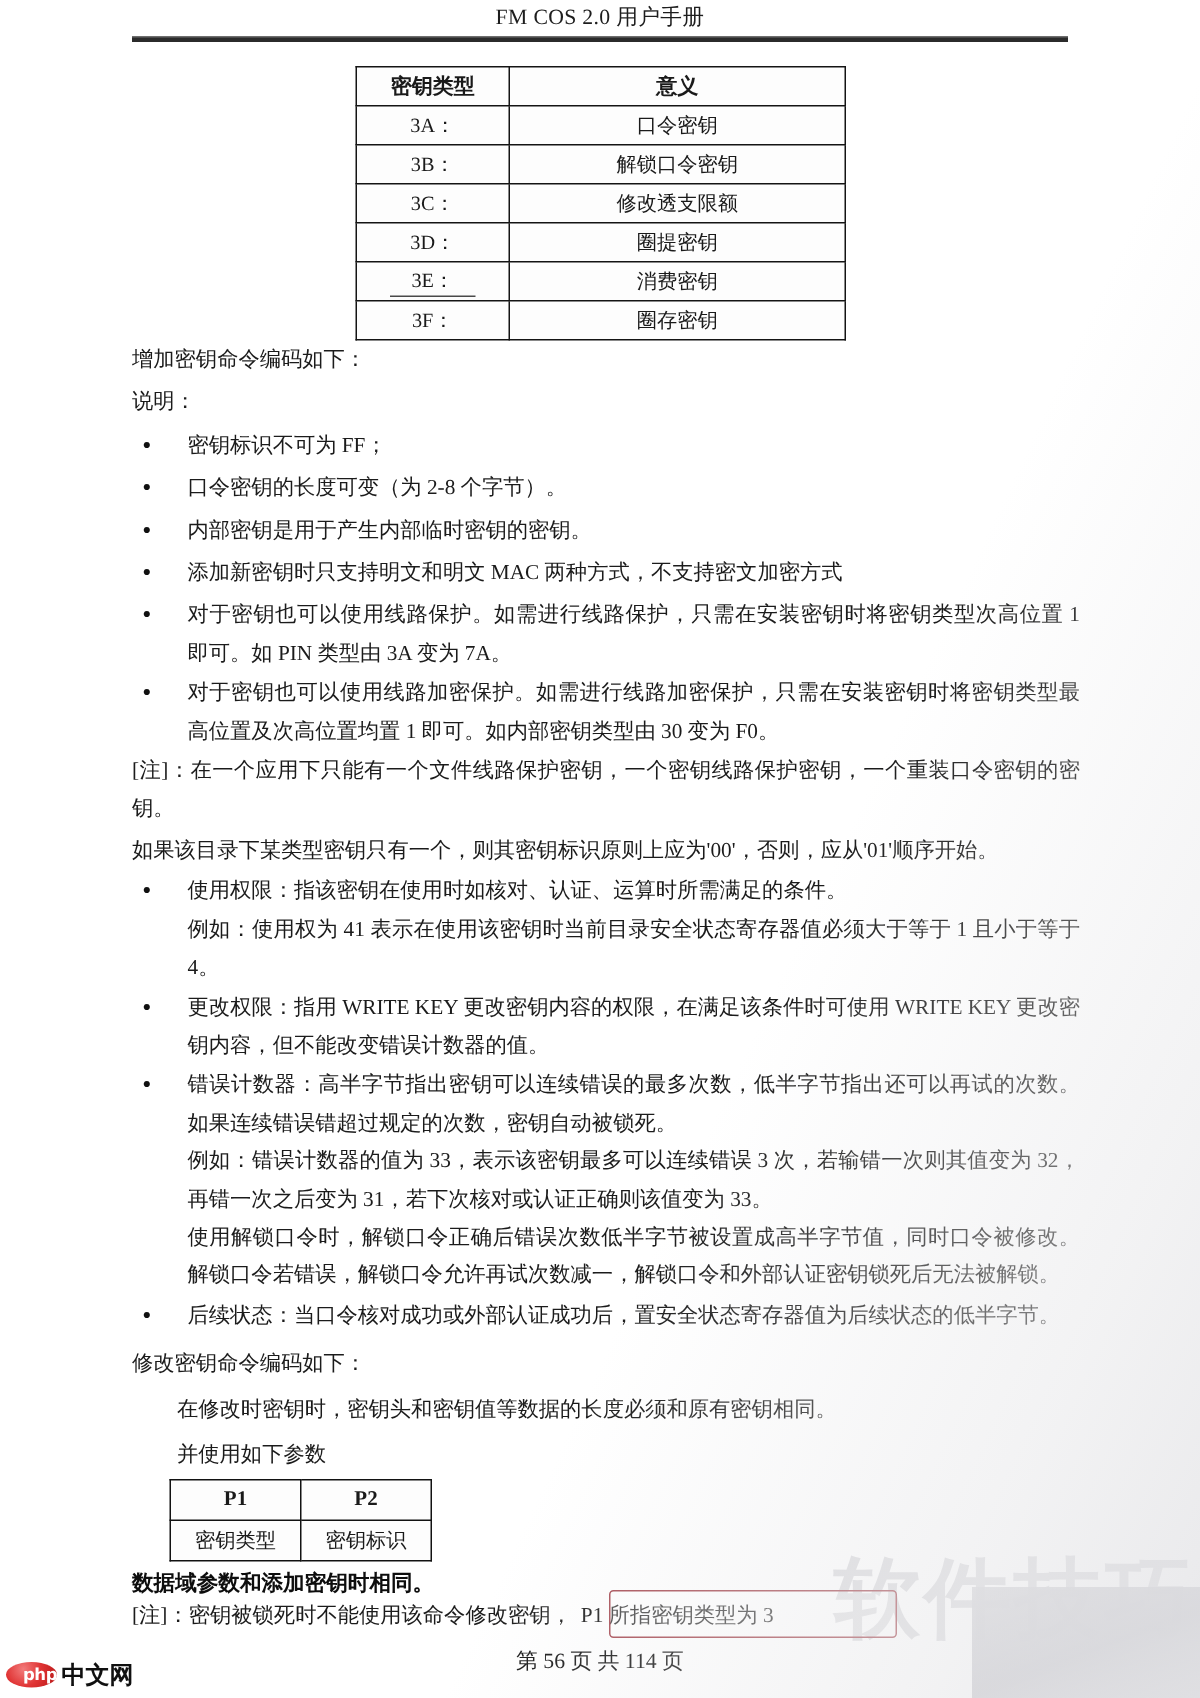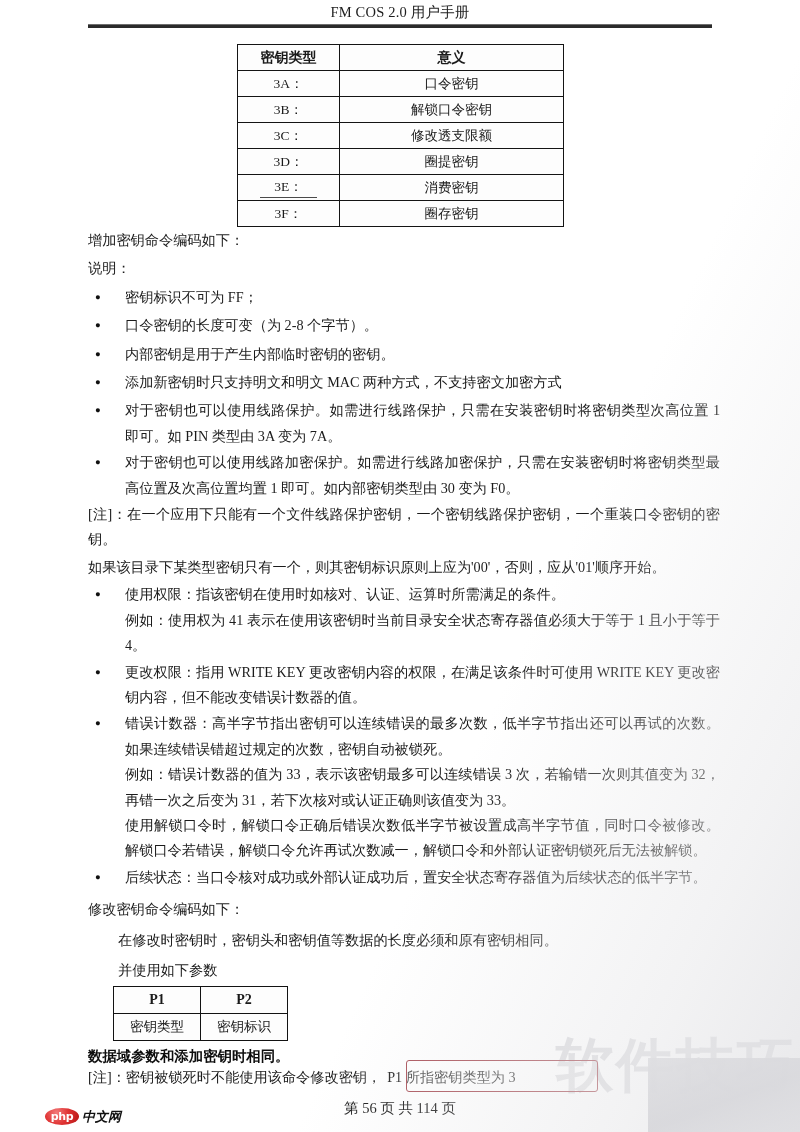--- a/index.html
+++ b/index.html
@@ -256,31 +256,29 @@
   .php-badge {
     width: 34px;
     height: 17px;
     border-radius: 50%;
     background: radial-gradient(circle at 34% 28%, #f27b7b 0%, #e03434 46%, #b41313 100%);
     color: #ffffff;
     font-family: "DejaVu Sans", sans-serif;
     font-weight: bold;
     font-size: 11px;
     line-height: 17px;
-    text-align: center;
+    text-align: right;
     letter-spacing: -0.3px;
-    margin-left: 41px;
   }
   .php-word {
     font-family: "DejaVu Sans", sans-serif;
     font-weight: bold;
-    font-size: 13px;
+    font-size: 16px;
     line-height: 17px;
     color: #101010;
-    font-style: italic;
   }
 </style>
 </head>
 <body>
 
 <div class="page">
 
   <div class="header">
     <div class="header-title">FM COS 2.0 用户手册</div>
   </div>

